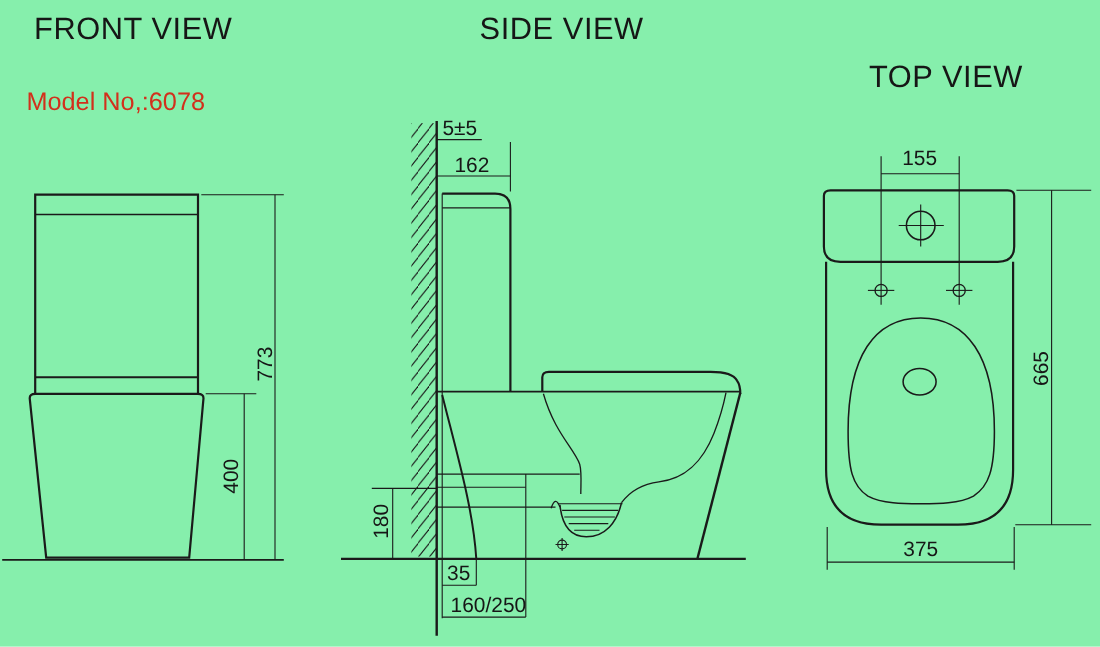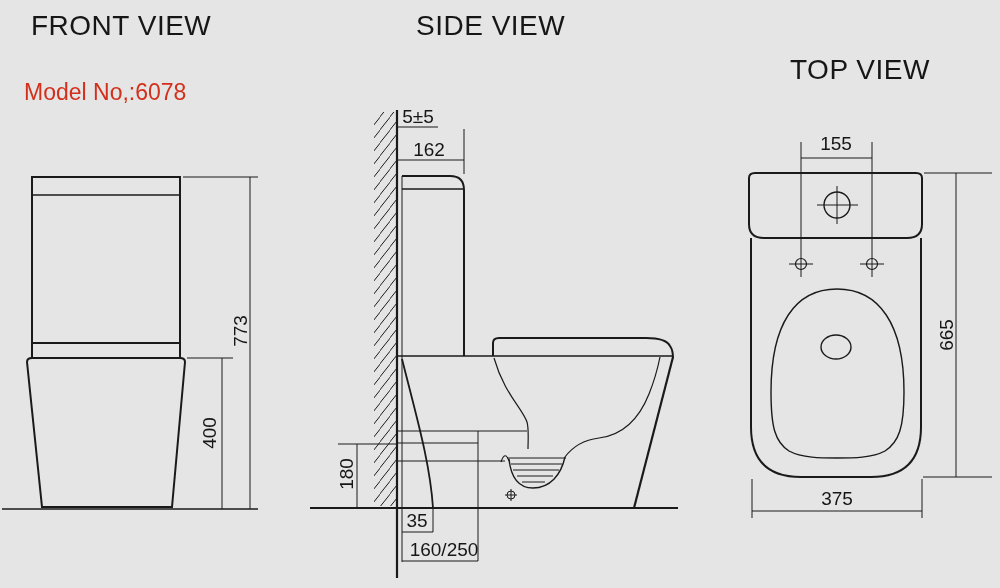--- a/index.html
+++ b/index.html
@@ -1,25 +1,25 @@
 <!DOCTYPE html>
 <html><head>
 <meta charset="utf-8">
 <style>
   html,body{margin:0;padding:0;background:#fff;}
   #stage{
-    position:relative;width:1000px;height:588px;background:#e5e5e5;overflow:hidden;
+    position:relative;width:1000px;height:588px;background:#86efac;overflow:hidden;
     font-family:"Liberation Sans","DejaVu Sans",sans-serif;
   }
   .view-title{
     position:absolute;top:10px;font-size:28px;font-weight:500;color:#161616;
     letter-spacing:0.5px;white-space:nowrap;
   }
   #title-front{left:31px;}
-  #title-side{left:416px;text-align:right;}
+  #title-side{left:436px;text-align:right;}
   #title-top{left:790px;margin-top:44px;}
   .model-no{
     position:absolute;left:24px;top:79px;font-size:23px;color:#d2301c;white-space:nowrap;
   }
   svg{position:absolute;left:0;top:0;}
   svg text{font-family:"Liberation Sans","DejaVu Sans",sans-serif;font-size:19px;fill:#161616;}
 </style>
 </head>
 <body>
 

